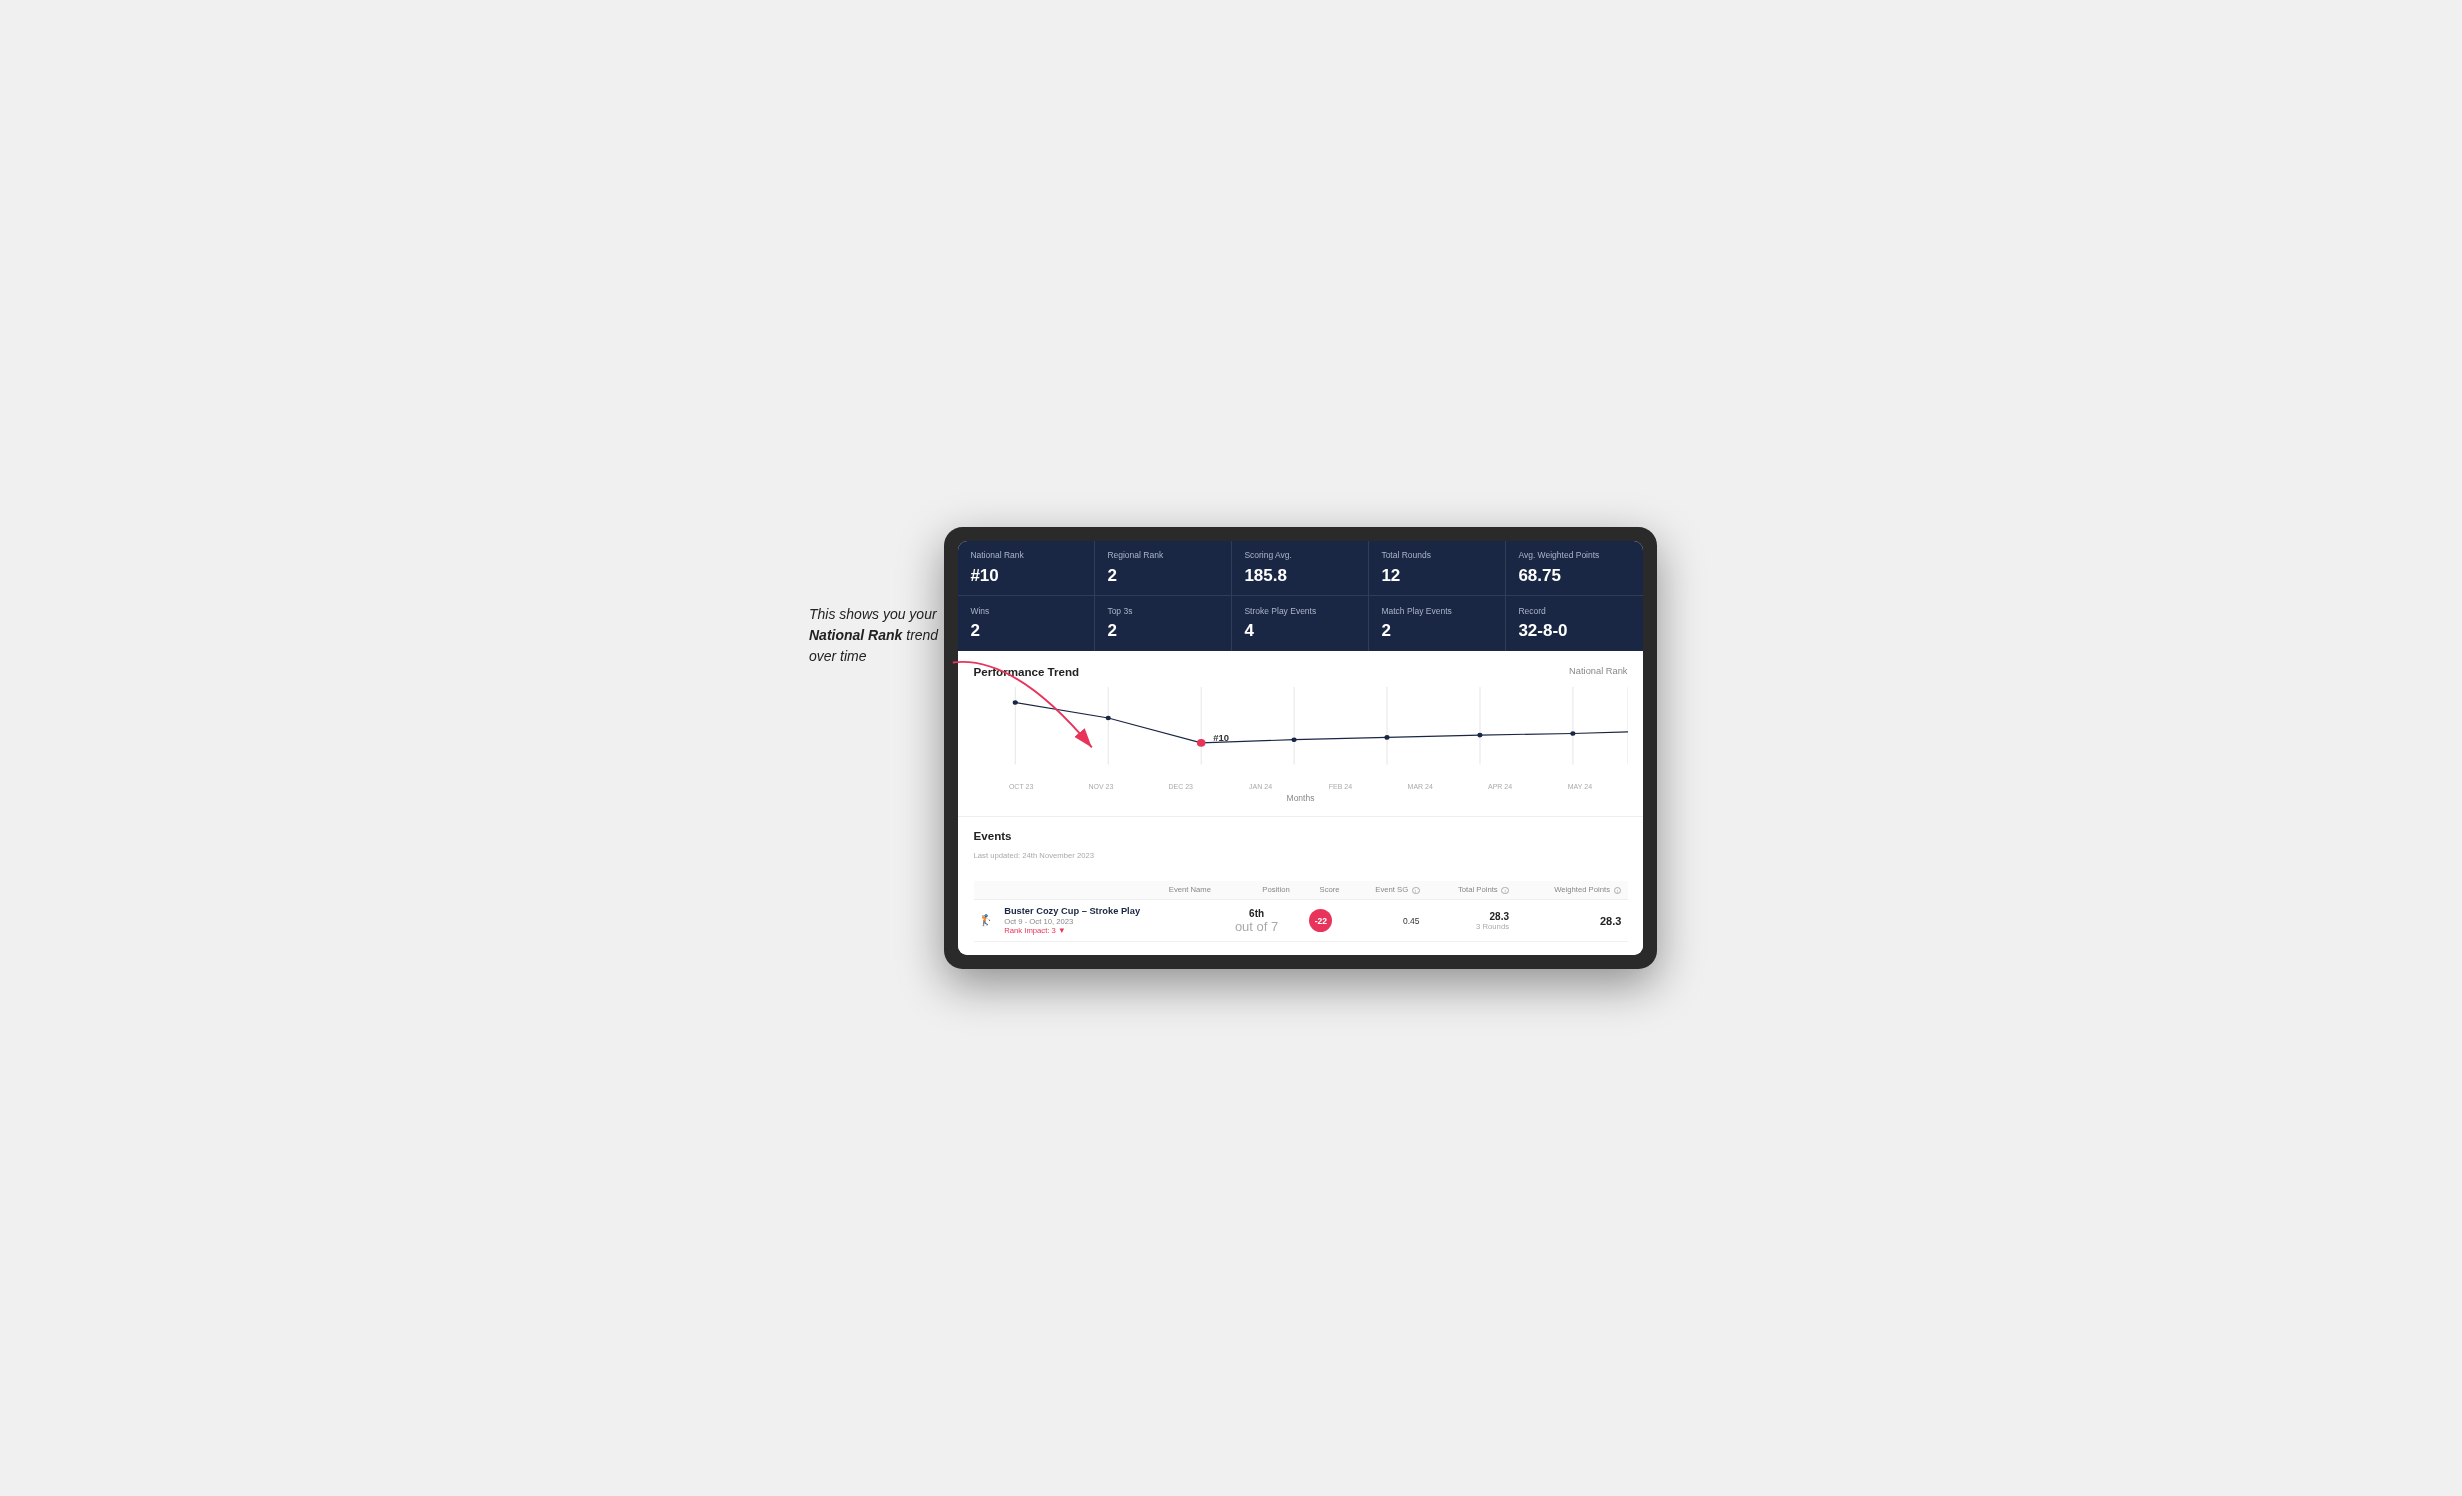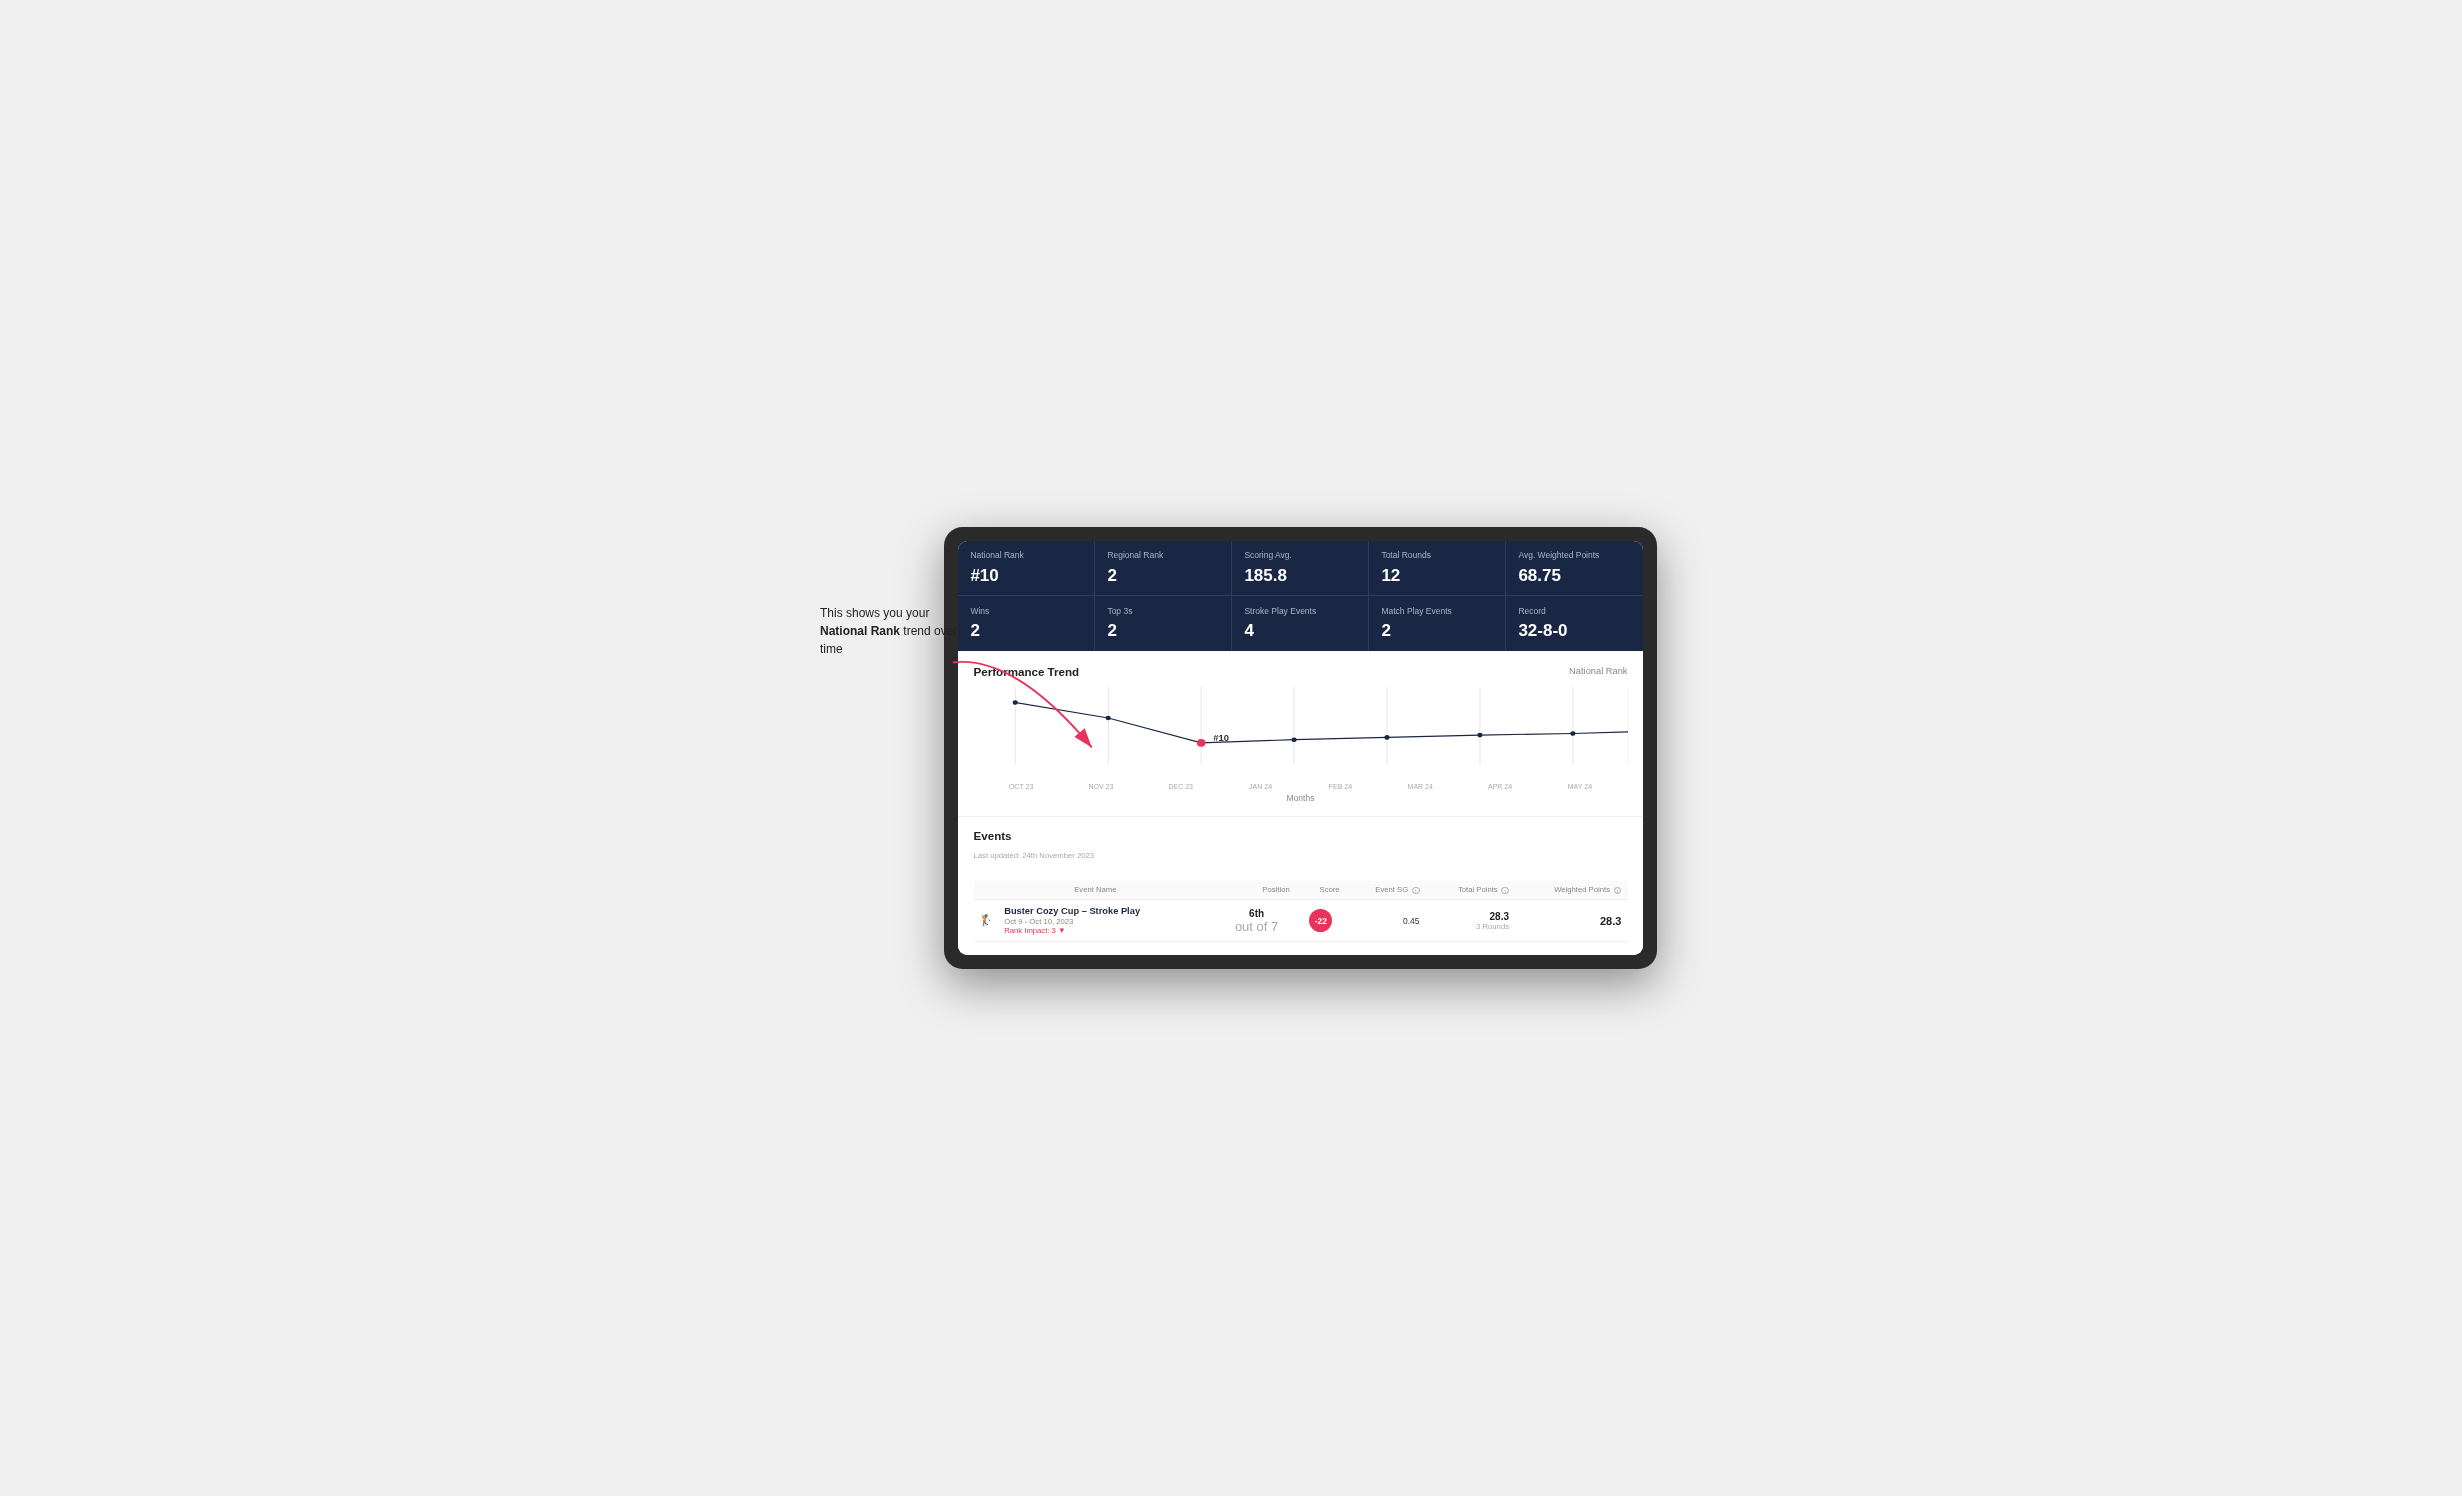--- a/index.html
+++ b/index.html
@@ -14,27 +14,28 @@
     }
 
     .outer-wrapper {
       position: relative;
       width: 100%;
       max-width: 852px;
     }
 
     .annotation {
       position: absolute;
-      left: 15px;
+      left: 4px;
       top: 77px;
       width: 155px;
-      font-size: 12px;
+      font-size: 14px;
       color: #222;
       line-height: 1.5;
       z-index: 10;
+      font-style: italic;
     }
 
     .annotation strong {
       font-weight: 700;
     }
 
     .arrow-line {
       position: absolute;
       left: 132px;
       top: 120px;
@@ -178,21 +179,21 @@
       color: #aaa;
       margin-bottom: 21px;
     }
 
     .events-table {
       width: 100%;
       border-collapse: collapse;
     }
 
     .events-table th {
-      text-align: center;
+      text-align: right;
       font-size: 7.7px;
       color: #888;
       font-weight: 500;
       padding: 4.6px 6.2px;
       border-bottom: 0.8px solid #eee;
       background: #fafafa;
     }
 
     .events-table th.right {
       text-align: right;

